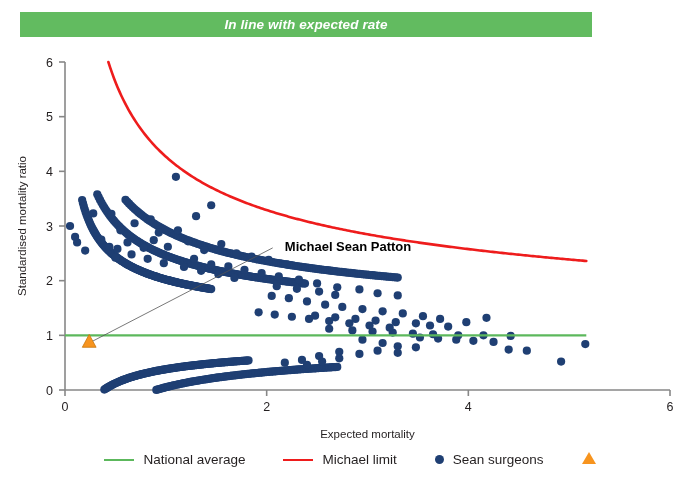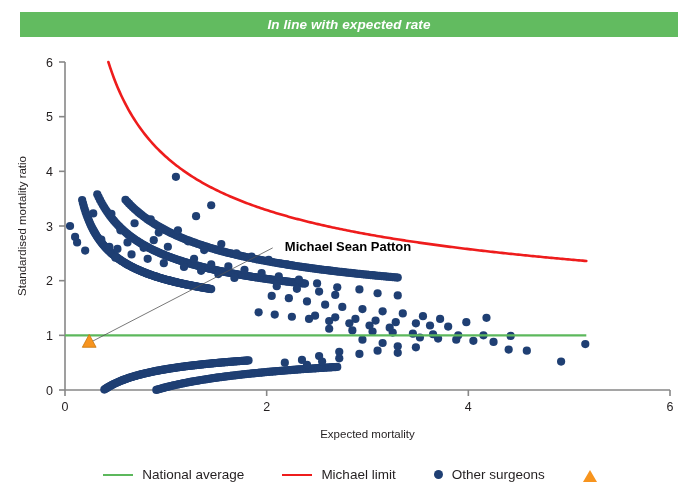--- a/index.html
+++ b/index.html
@@ -17,21 +17,21 @@
   #root {
     position: absolute;
     left: 0; top: 0;
     width: 700px;
     height: 500px;
   }
   .banner {
     position: absolute;
     left: 20px;
     top: 12px;
-    width: 658px;
+    width: 572px;
     height: 25px;
     background: #62bb60;
     display: flex;
     align-items: center;
     justify-content: center;
   }
   .banner-text {
     color: #ffffff;
     font-style: italic;
     font-weight: bold;
@@ -64,21 +64,21 @@
     font-weight: bold;
     fill: #000000;
   }
   .legend {
     position: absolute;
     left: 0;
     top: 452px;
     width: 700px;
     height: 30px;
     display: flex;
-    align-items: flex-end;
+    align-items: flex-start;
     justify-content: center;
     gap: 38px;
   }
   .legend-item {
     display: flex;
     align-items: center;
     gap: 9px;
   }
   .legend-label {
     font-size: 13.5px;
@@ -985,20 +985,20 @@
       <div class="legend-item">
         <span class="swatch-line" style="border-top-color: rgb(92, 184, 92);"></span>
         <span class="legend-label">National average</span>
       </div>
       <div class="legend-item">
         <span class="swatch-line" style="border-top-color: rgb(238, 28, 28);"></span>
         <span class="legend-label">Michael limit</span>
       </div>
       <div class="legend-item">
         <span class="swatch-dot" style="background: rgb(31, 63, 115);"></span>
-        <span class="legend-label">Other surgeons</span>
+        <span class="legend-label">Sean surgeons</span>
       </div>
       <div class="legend-item">
         <span class="swatch-tri" style="border-bottom: 12px solid rgb(247, 148, 30);"></span>
       </div>
     </div>
 
 </div>
 
 </body></html>

